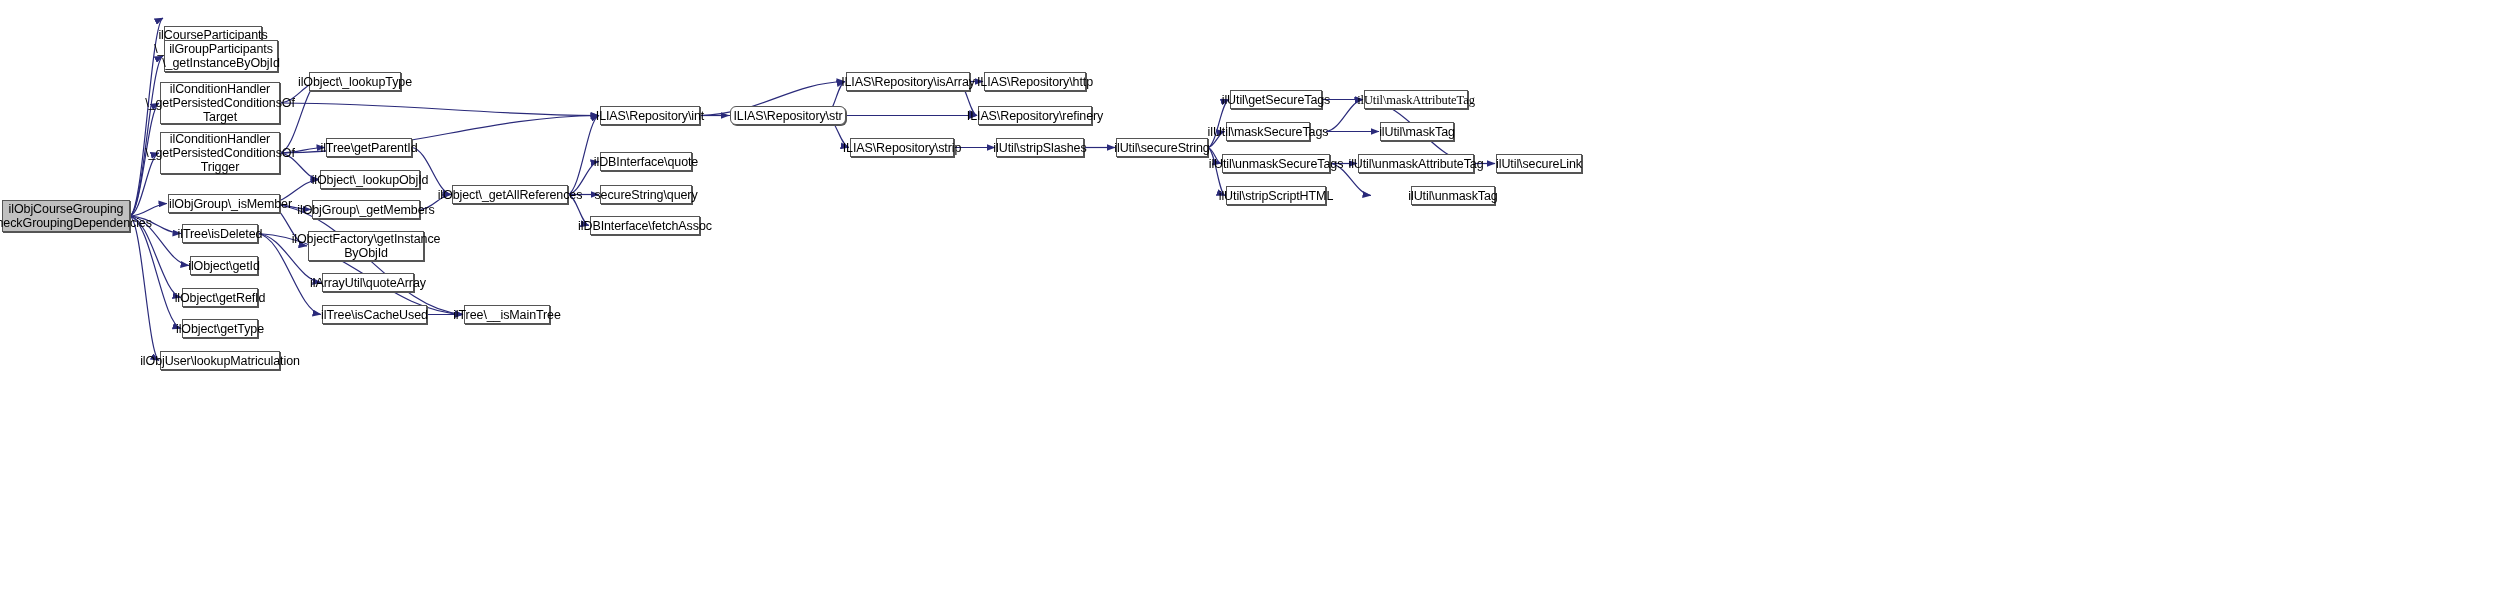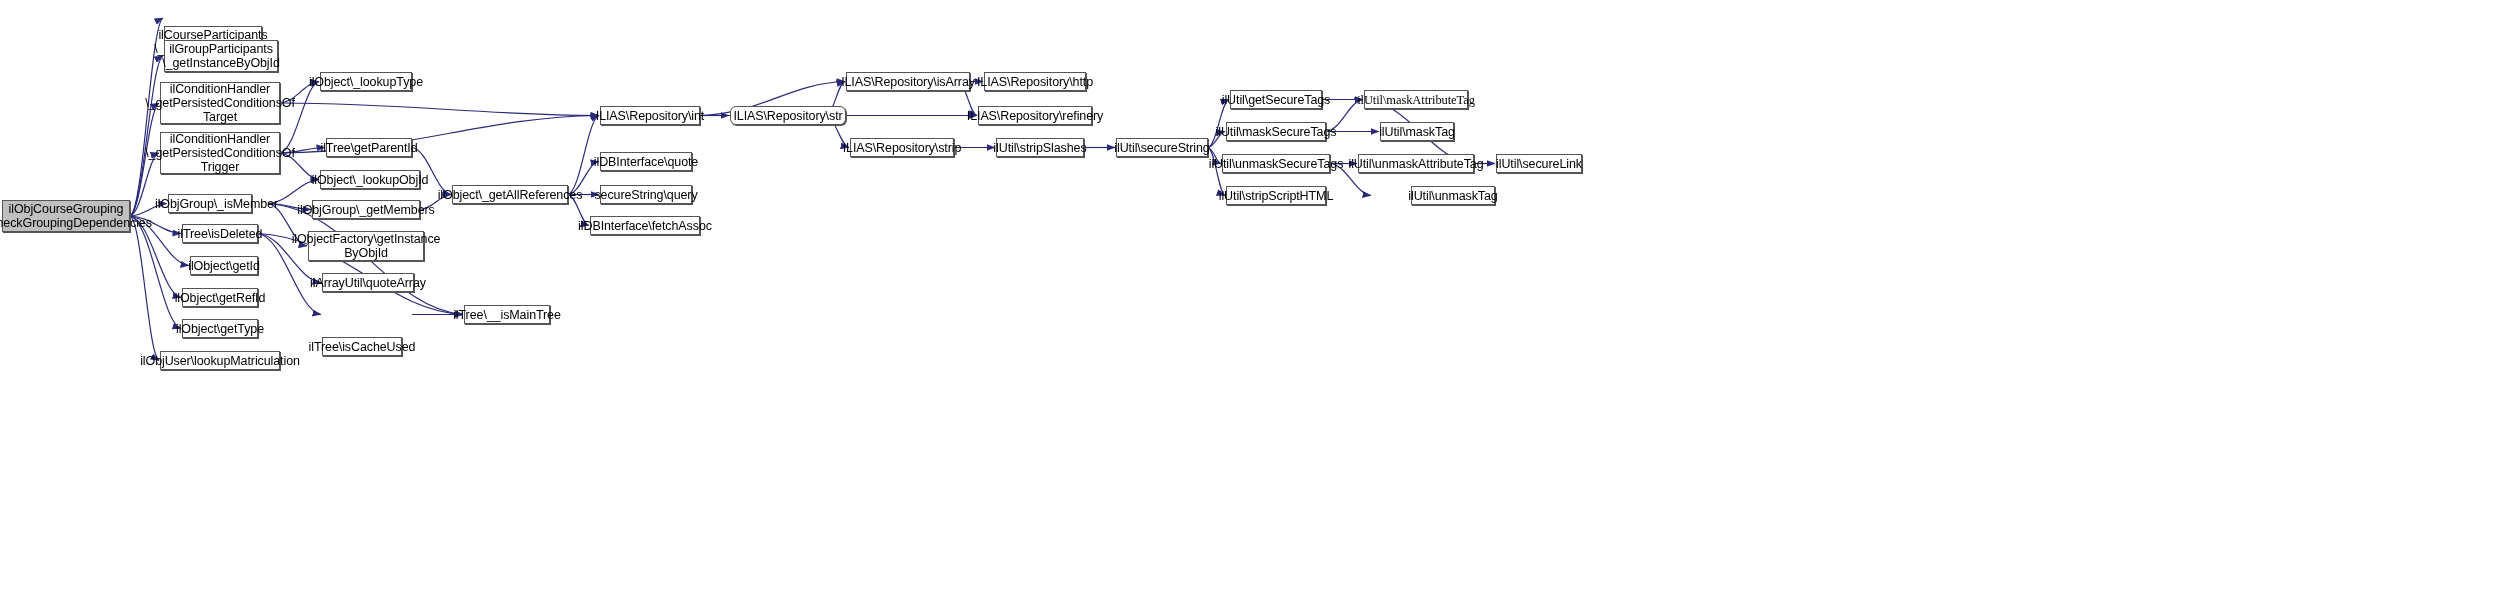--- a/index.html
+++ b/index.html
@@ -83,49 +83,49 @@
       <div class="node thick" style="left: 164px; top: 2px; width: 98px; height: 32px; margin-top: 24px;">ilCourseParticipants
 \_getInstanceByObjId</div>
       <div class="node thick" style="left: 164px; top: 40px; width: 114px; height: 32px;">ilGroupParticipants
 \_getInstanceByObjId</div>
       <div class="node thick" style="left: 160px; top: 82px; width: 120px; height: 42px;">ilConditionHandler
 \_getPersistedConditionsOf
 Target</div>
       <div class="node thick" style="left: 160px; top: 132px; width: 120px; height: 42px;">ilConditionHandler
 \_getPersistedConditionsOf
 Trigger</div>
-      <div class="node thick" style="left: 168px; top: 194px; width: 84px; height: 19px; padding-left: 16px;">ilObjGroup\_isMember</div>
+      <div class="node thick" style="left: 168px; top: 194px; width: 112px; height: 19px; padding-left: 16px;">ilObjGroup\_isMember</div>
       <div class="node thick" style="left: 182px; top: 224px; width: 76px; height: 19px;">ilTree\isDeleted</div>
       <div class="node thick" style="left: 190px; top: 256px; width: 68px; height: 19px;">ilObject\getId</div>
       <div class="node thick" style="left: 182px; top: 288px; width: 76px; height: 19px;">ilObject\getRefId</div>
       <div class="node thick" style="left: 182px; top: 319px; width: 76px; height: 19px;">ilObject\getType</div>
       <div class="node thick" style="left: 160px; top: 351px; width: 120px; height: 19px;">ilObjUser\lookupMatriculation</div>
-      <div class="node thick" style="left: 320px; top: 72px; width: 92px; height: 19px;">ilObject\_lookupType</div>
+      <div class="node thick" style="left: 309px; top: 72px; width: 92px; height: 19px;">ilObject\_lookupType</div>
       <div class="node thick" style="left: 326px; top: 138px; width: 86px; height: 19px;">ilTree\getParentId</div>
       <div class="node thick" style="left: 320px; top: 170px; width: 100px; height: 19px;">ilObject\_lookupObjId</div>
       <div class="node thick" style="left: 312px; top: 200px; width: 108px; height: 19px;">ilObjGroup\_getMembers</div>
       <div class="node thick" style="left: 308px; top: 231px; width: 116px; height: 30px;">ilObjectFactory\getInstance
 ByObjId</div>
       <div class="node thick" style="left: 322px; top: 273px; width: 92px; height: 19px;">ilArrayUtil\quoteArray</div>
-      <div class="node thick" style="left: 322px; top: 305px; width: 80px; height: 19px; margin-top: 32px;">ilTree\isCacheUsed</div>
+      <div class="node thick" style="left: 322px; top: 305px; width: 105px; height: 19px;">ilTree\isCacheUsed</div>
       <div class="node thick" style="left: 452px; top: 185px; width: 116px; height: 19px;">ilObject\_getAllReferences</div>
       <div class="node thick" style="left: 464px; top: 305px; width: 86px; height: 19px;">ilTree\__isMainTree</div>
       <div class="node thick" style="left: 600px; top: 152px; width: 92px; height: 19px;">ilDBInterface\quote</div>
       <div class="node thick" style="left: 600px; top: 185px; width: 92px; height: 19px;">secureString\query</div>
       <div class="node thick" style="left: 590px; top: 216px; width: 110px; height: 19px;">ilDBInterface\fetchAssoc</div>
       <div class="node thick" style="left: 600px; top: 106px; width: 100px; height: 19px;">ILIAS\Repository\int</div>
       <div class="node thick" style="left: 730px; top: 106px; width: 116px; height: 19px; border-radius: 6px;">ILIAS\Repository\str</div>
       <div class="node thick" style="left: 846px; top: 72px; width: 124px; height: 19px;">ILIAS\Repository\isArray</div>
       <div class="node thick" style="left: 850px; top: 138px; width: 104px; height: 19px;">ILIAS\Repository\strip</div>
       <div class="node thick" style="left: 984px; top: 72px; width: 102px; height: 19px;">ILIAS\Repository\http</div>
       <div class="node thick" style="left: 978px; top: 106px; width: 114px; height: 19px;">ILIAS\Repository\refinery</div>
       <div class="node thick" style="left: 996px; top: 138px; width: 88px; height: 19px;">ilUtil\stripSlashes</div>
       <div class="node thick" style="left: 1116px; top: 138px; width: 92px; height: 19px;">ilUtil\secureString</div>
       <div class="node thick" style="left: 1230px; top: 90px; width: 92px; height: 19px;">ilUtil\getSecureTags</div>
-      <div class="node thick" style="left: 1226px; top: 122px; width: 100px; height: 19px;">ilUtil\maskSecureTags</div>
+      <div class="node thick" style="left: 1226px; top: 122px; width: 84px; height: 19px;">ilUtil\maskSecureTags</div>
       <div class="node thick" style="left: 1222px; top: 154px; width: 108px; height: 19px;">ilUtil\unmaskSecureTags</div>
       <div class="node thick" style="left: 1226px; top: 186px; width: 100px; height: 19px;">ilUtil\stripScriptHTML</div>
       <div class="node thick" style="left: 1364px; top: 90px; width: 104px; height: 19px; font-family: Liberation Serif, serif;">ilUtil\maskAttributeTag</div>
       <div class="node thick" style="left: 1380px; top: 122px; width: 74px; height: 19px;">ilUtil\maskTag</div>
       <div class="node thick" style="left: 1358px; top: 154px; width: 116px; height: 19px;">ilUtil\unmaskAttributeTag</div>
       <div class="node thick" style="left: 1372px; top: 186px; width: 84px; height: 19px; margin-left: 39px;">ilUtil\unmaskTag</div>
       <div class="node thick" style="left: 1496px; top: 154px; width: 86px; height: 19px;">ilUtil\secureLink</div>
     </div>
 </div>
 

